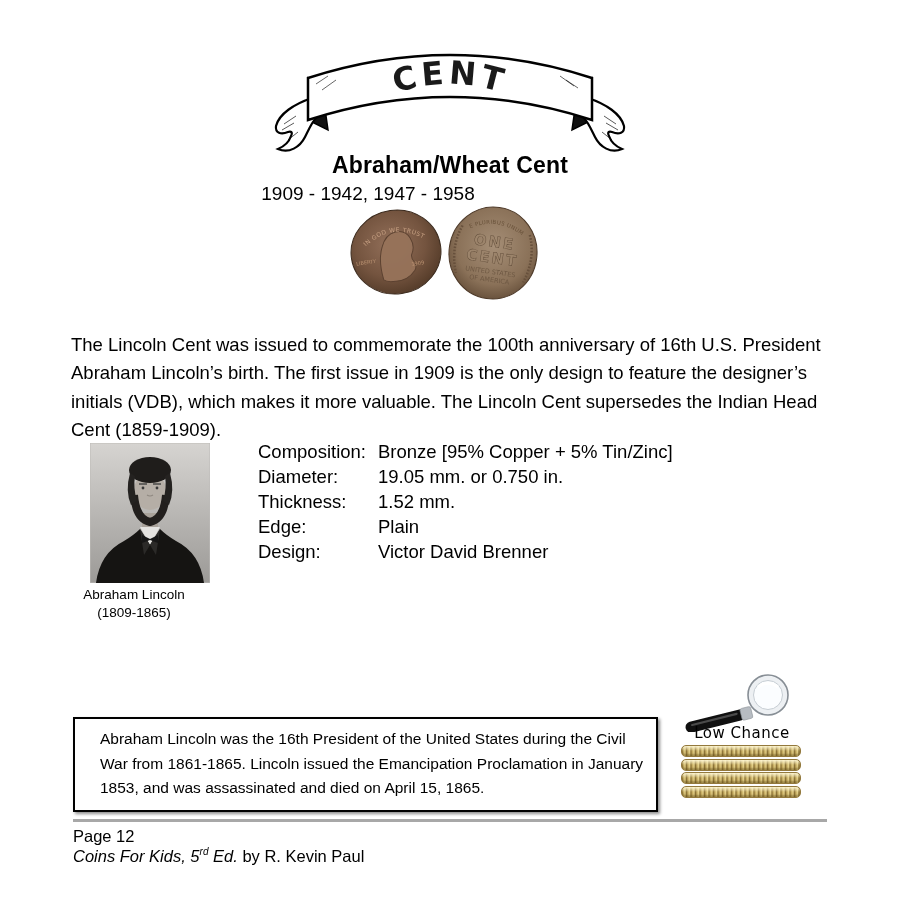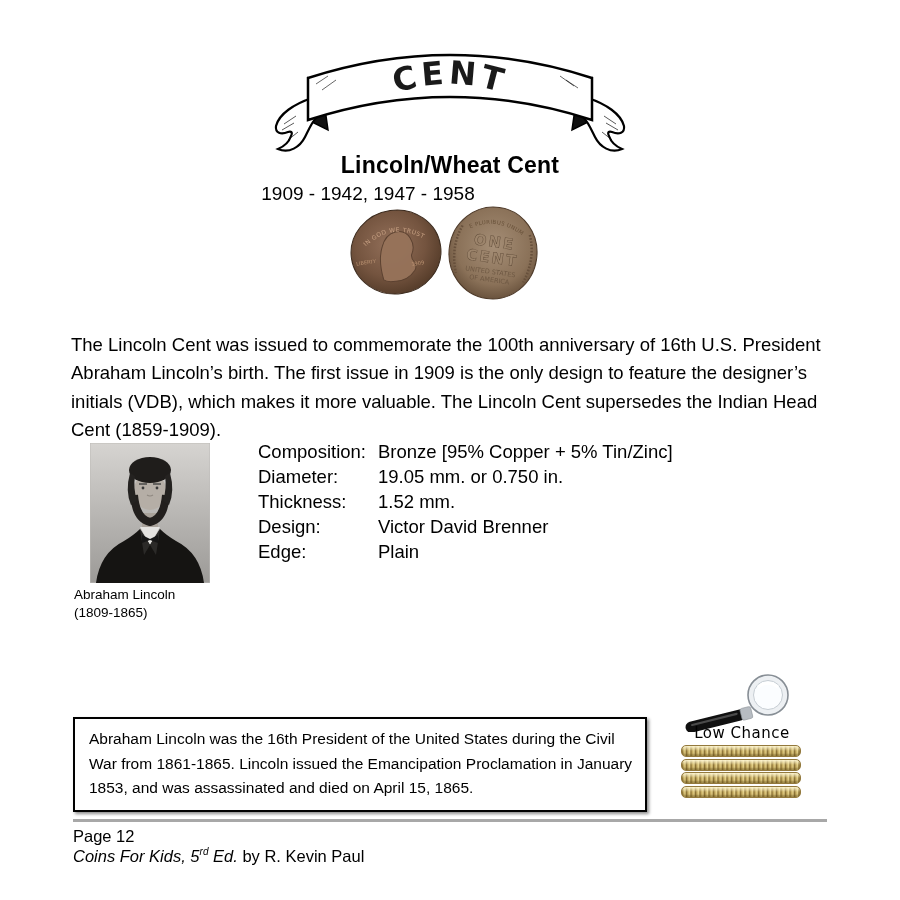--- a/index.html
+++ b/index.html
@@ -12,29 +12,29 @@
   .banner{left:266px;top:28px;width:368px;height:130px;}
   
   .title{left:0;top:152px;width:900px;text-align:center;font-size:23px;font-weight:bold;letter-spacing:.2px;}
   .years{left:0;top:183px;width:736px;text-align:center;font-size:19px;}
   
   .coins{left:338px;top:204px;width:232px;height:98px;}
   
   .intro{left:71px;top:312px;width:768px;font-size:18.5px;line-height:28.6px;}
   
   .portrait{left:90px;top:443px;width:120px;height:140px;}
-  .portrait-caption{left:74px;top:586px;width:180px;text-align:left;font-size:13.5px;line-height:17.5px;}
+  .portrait-caption{left:44px;top:586px;width:180px;text-align:center;font-size:13.5px;line-height:17.5px;}
   
   .specs{left:258px;top:439px;font-size:18.5px;line-height:25px;}
   .spec-row{display:flex;}
   .spec-label{width:120px;flex:0 0 120px;}
   
   .infobox{
     left:73px;top:717px;width:544px;border:2px solid #000;
-    padding:8px 12px 9px 14px;font-size:15.5px;line-height:24.5px;
+    padding:8px 12px 9px 25px;font-size:15.5px;line-height:24.5px;
     box-shadow:2px 2px 3px rgba(0,0,0,.45);background:#fff;
   }
   
   .magnifier{left:672px;top:674px;width:140px;height:58px;}
   .rarity-label{left:672px;top:724px;width:140px;text-align:center;font-size:15px;letter-spacing:.5px;
     font-family:"DejaVu Sans",sans-serif;}
   .coin-stack{left:681px;top:745px;width:120px;}
   .stack-coin{
     height:10px;margin-bottom:1.5px;border-radius:5px;
     border:1px solid #93793d;
@@ -65,21 +65,21 @@
     <path d="M 18,96 L 30,88 M 16,102 L 28,95 M 22,112 L 32,104" stroke="#000" stroke-width="1" opacity=".65" fill="none"></path>
   </g>
   <path d="M 42,50 Q 184,4 326,50 L 326,92 Q 184,46 42,92 Z" fill="#ffffff" stroke="#000" stroke-width="2.5"></path>
   <path d="M 50,56 L 62,48 M 56,62 L 70,52 M 300,52 L 312,60 M 294,48 L 308,58" stroke="#000" stroke-width="1" opacity=".6" fill="none"></path>
   <path id="cent-arc" d="M 100,78 Q 184,34 268,78" fill="none"></path>
   <text font-size="32" font-weight="bold" letter-spacing="4" fill="#1a1a1a" font-family="DejaVu Sans, sans-serif">
     <textPath href="#cent-arc" startOffset="50%" text-anchor="middle">CENT</textPath>
   </text>
 </svg>
 
-<div class="abs title">Lincoln/Wheat Cent</div>
+<div class="abs title">Abraham/Wheat Cent</div>
 <div class="abs years">1909 - 1942, 1947 - 1958</div>
 
 <svg class="abs coins" viewBox="0 0 232 98">
   <defs>
     <radialGradient id="obv" cx="45%" cy="40%" r="65%">
       <stop offset="0%" stop-color="#93705a"></stop>
       <stop offset="60%" stop-color="#74543f"></stop>
       <stop offset="100%" stop-color="#503826"></stop>
     </radialGradient>
     <radialGradient id="rev" cx="50%" cy="42%" r="65%">
@@ -153,26 +153,26 @@
   </div>
   <div class="spec-row">
     <span class="spec-label">Diameter:</span>
     <span class="spec-value">19.05 mm. or 0.750 in.</span>
   </div>
   <div class="spec-row">
     <span class="spec-label">Thickness:</span>
     <span class="spec-value">1.52 mm.</span>
   </div>
   <div class="spec-row">
+    <span class="spec-label">Edge:</span>
+    <span class="spec-value">Plain</span>
+  </div>
+  <div class="spec-row">
     <span class="spec-label">Design:</span>
     <span class="spec-value">Victor David Brenner</span>
-  </div>
-  <div class="spec-row">
-    <span class="spec-label">Edge:</span>
-    <span class="spec-value">Plain</span>
   </div>
 </div>
 
 <div class="abs infobox">
   <span>Abraham Lincoln was the 16th President of the United States during the Civil War from 1861-1865. Lincoln issued the Emancipation Proclamation in January 1853, and was assassinated and died on April 15, 1865.</span>
 </div>
 
 <svg class="abs magnifier" viewBox="0 0 140 58">
   <g transform="rotate(-14 74 40)">
     <rect x="12" y="34" width="62" height="11" rx="5.5" fill="#101010"></rect>

